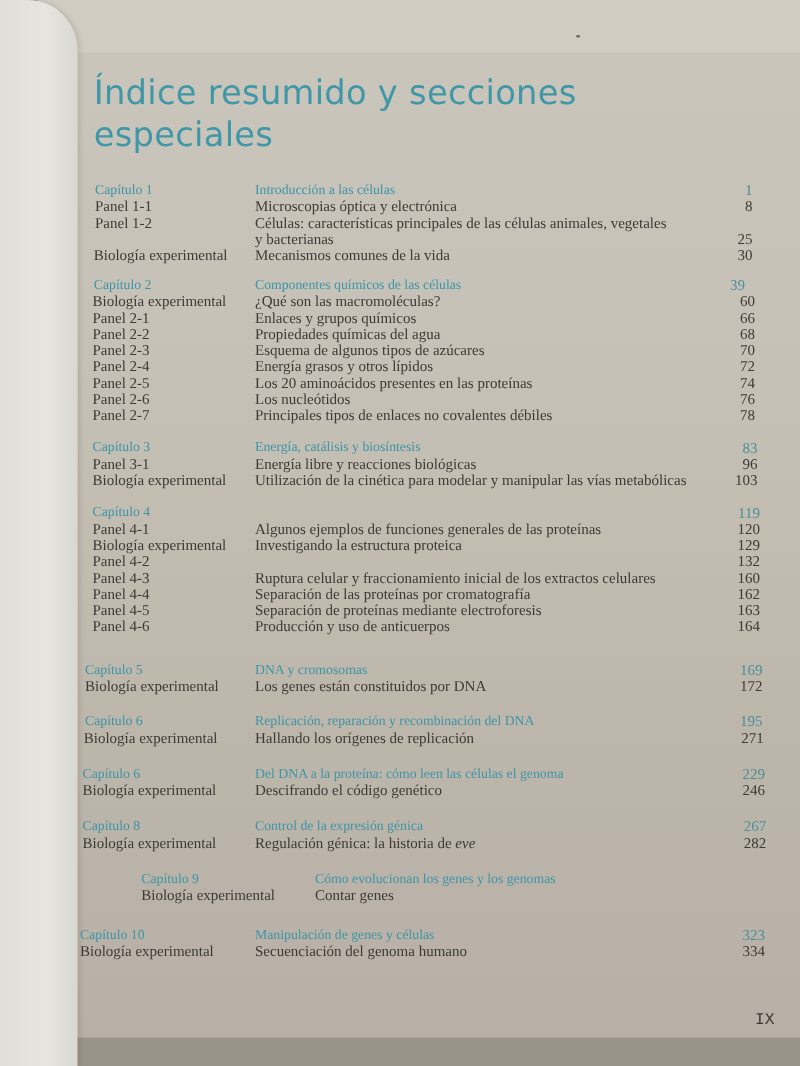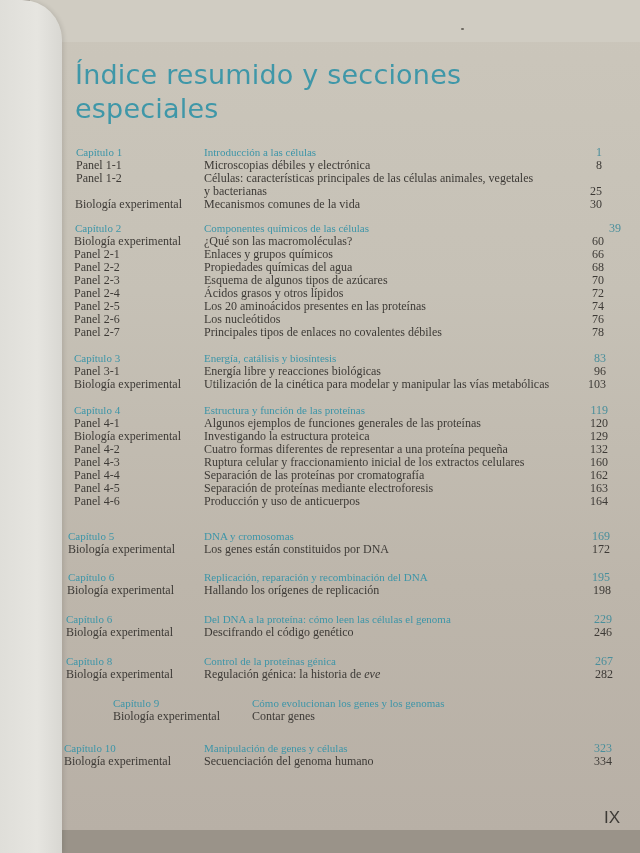--- a/index.html
+++ b/index.html
@@ -126,22 +126,22 @@
     }
     .row.wrap-line {
       height: 13px;
     }
     .italic { font-style: italic; }
 
     .page-number {
       position: absolute;
       left: 604px;
       top: 808px;
-      font-family: Liberation Sans, sans-serif;
-      font-size: 17px;
+      font-family: Liberation Mono, monospace;
+      font-size: 13px;
       color: #3d3a36;
     }
   </style>
 </head>
 <body>
 
 <div class="scene">
   <div class="page"></div>
   <div class="page-top-strip"></div>
   <div class="bottom-shadow"></div>
@@ -156,21 +156,21 @@
   <div class="toc">
 
     <div class="chapter" style="top:0px;">
       <div class="row head">
         <span class="lbl" style="left:12px;">Capítulo 1</span>
         <span class="desc">Introducción a las células</span>
         <span class="pg" style="right:22px;">1</span>
       </div>
       <div class="row">
         <span class="lbl" style="left:12px;">Panel 1-1</span>
-        <span class="desc">Microscopias débiles y electrónica</span>
+        <span class="desc">Microscopias óptica y electrónica</span>
         <span class="pg" style="right:22px;">8</span>
       </div>
       <div class="row">
         <span class="lbl" style="left:12px;">Panel 1-2</span>
         <span class="desc">Células: características principales de las células animales, vegetales</span>
       </div>
       <div class="row wrap-line">
         <span class="desc">y bacterianas</span>
         <span class="pg" style="right:22px;">25</span>
       </div>
@@ -178,21 +178,21 @@
         <span class="lbl" style="left:11px;">Biología experimental</span>
         <span class="desc">Mecanismos comunes de la vida</span>
         <span class="pg" style="right:22px;">30</span>
       </div>
     </div>
 
     <div class="chapter" style="top:76px;">
       <div class="row head">
         <span class="lbl" style="left:11px;">Capítulo 2</span>
         <span class="desc">Componentes químicos de las células</span>
-        <span class="pg" style="right:3px;">39</span>
+        <span class="pg" style="right:28px;">39</span>
       </div>
       <div class="row">
         <span class="lbl" style="left:10px;">Biología experimental</span>
         <span class="desc">¿Qué son las macromoléculas?</span>
         <span class="pg" style="right:20px;">60</span>
       </div>
       <div class="row">
         <span class="lbl" style="left:10px;">Panel 2-1</span>
         <span class="desc">Enlaces y grupos químicos</span>
         <span class="pg" style="right:20px;">66</span>
@@ -202,21 +202,21 @@
         <span class="desc">Propiedades químicas del agua</span>
         <span class="pg" style="right:20px;margin-left:24px;">68</span>
       </div>
       <div class="row">
         <span class="lbl" style="left:10px;">Panel 2-3</span>
         <span class="desc">Esquema de algunos tipos de azúcares</span>
         <span class="pg" style="right:20px;">70</span>
       </div>
       <div class="row">
         <span class="lbl" style="left:10px;">Panel 2-4</span>
-        <span class="desc">Ácidos grasos y otros lípidos</span>
+        <span class="desc">Energía grasos y otros lípidos</span>
         <span class="pg" style="right:20px;">72</span>
       </div>
       <div class="row">
         <span class="lbl" style="left:10px;">Panel 2-5</span>
         <span class="desc">Los 20 aminoácidos presentes en las proteínas</span>
         <span class="pg" style="right:20px;">74</span>
       </div>
       <div class="row">
         <span class="lbl" style="left:10px;">Panel 2-6</span>
         <span class="desc">Los nucleótidos</span>
@@ -243,36 +243,34 @@
       <div class="row">
         <span class="lbl" style="left:10px;">Biología experimental</span>
         <span class="desc">Utilización de la cinética para modelar y manipular las vías metabólicas</span>
         <span class="pg" style="right:18px;">103</span>
       </div>
     </div>
 
     <div class="chapter" style="top:258px;">
       <div class="row head">
         <span class="lbl" style="left:10px;">Capítulo 4</span>
-        <span class="desc">Estructura y función de las proteínas</span>
         <span class="pg" style="right:16px;">119</span>
       </div>
       <div class="row">
         <span class="lbl" style="left:10px;">Panel 4-1</span>
         <span class="desc">Algunos ejemplos de funciones generales de las proteínas</span>
         <span class="pg" style="right:16px;">120</span>
       </div>
       <div class="row">
         <span class="lbl" style="left:10px;">Biología experimental</span>
         <span class="desc">Investigando la estructura proteica</span>
         <span class="pg" style="right:16px;">129</span>
       </div>
       <div class="row">
         <span class="lbl" style="left:10px;">Panel 4-2</span>
-        <span class="desc">Cuatro formas diferentes de representar a una proteína pequeña</span>
         <span class="pg" style="right:16px;">132</span>
       </div>
       <div class="row">
         <span class="lbl" style="left:10px;">Panel 4-3</span>
         <span class="desc">Ruptura celular y fraccionamiento inicial de los extractos celulares</span>
         <span class="pg" style="right:16px;">160</span>
       </div>
       <div class="row">
         <span class="lbl" style="left:10px;">Panel 4-4</span>
         <span class="desc">Separación de las proteínas por cromatografía</span>
@@ -305,41 +303,41 @@
 
     <div class="chapter" style="top:425px;">
       <div class="row head">
         <span class="lbl" style="left:4px;">Capítulo 6</span>
         <span class="desc">Replicación, reparación y recombinación del DNA</span>
         <span class="pg" style="right:14px;">195</span>
       </div>
       <div class="row">
         <span class="lbl" style="left:3px;">Biología experimental</span>
         <span class="desc">Hallando los orígenes de replicación</span>
-        <span class="pg" style="right:13px;">198</span>
+        <span class="pg" style="right:13px;">271</span>
       </div>
     </div>
 
     <div class="chapter" style="top:467px;">
       <div class="row head">
         <span class="lbl" style="left:2px;">Capítulo 6</span>
         <span class="desc">Del DNA a la proteína: cómo leen las células el genoma</span>
         <span class="pg" style="right:12px;">229</span>
       </div>
       <div class="row">
         <span class="lbl" style="left:2px;">Biología experimental</span>
         <span class="desc">Descifrando el código genético</span>
         <span class="pg" style="right:12px;">246</span>
       </div>
     </div>
 
     <div class="chapter" style="top:509px;">
       <div class="row head">
         <span class="lbl" style="left:2px;">Capítulo 8</span>
-        <span class="desc">Control de la proteínas génica</span>
+        <span class="desc">Control de la expresión génica</span>
         <span class="pg" style="right:11px;">267</span>
       </div>
       <div class="row">
         <span class="lbl" style="left:2px;">Biología experimental</span>
         <span class="desc"><span>Regulación génica: la historia de </span><span class="italic">eve</span></span>
         <span class="pg" style="right:11px;">282</span>
       </div>
     </div>
 
     <div class="chapter" style="top:551px;margin-left:48px;">

